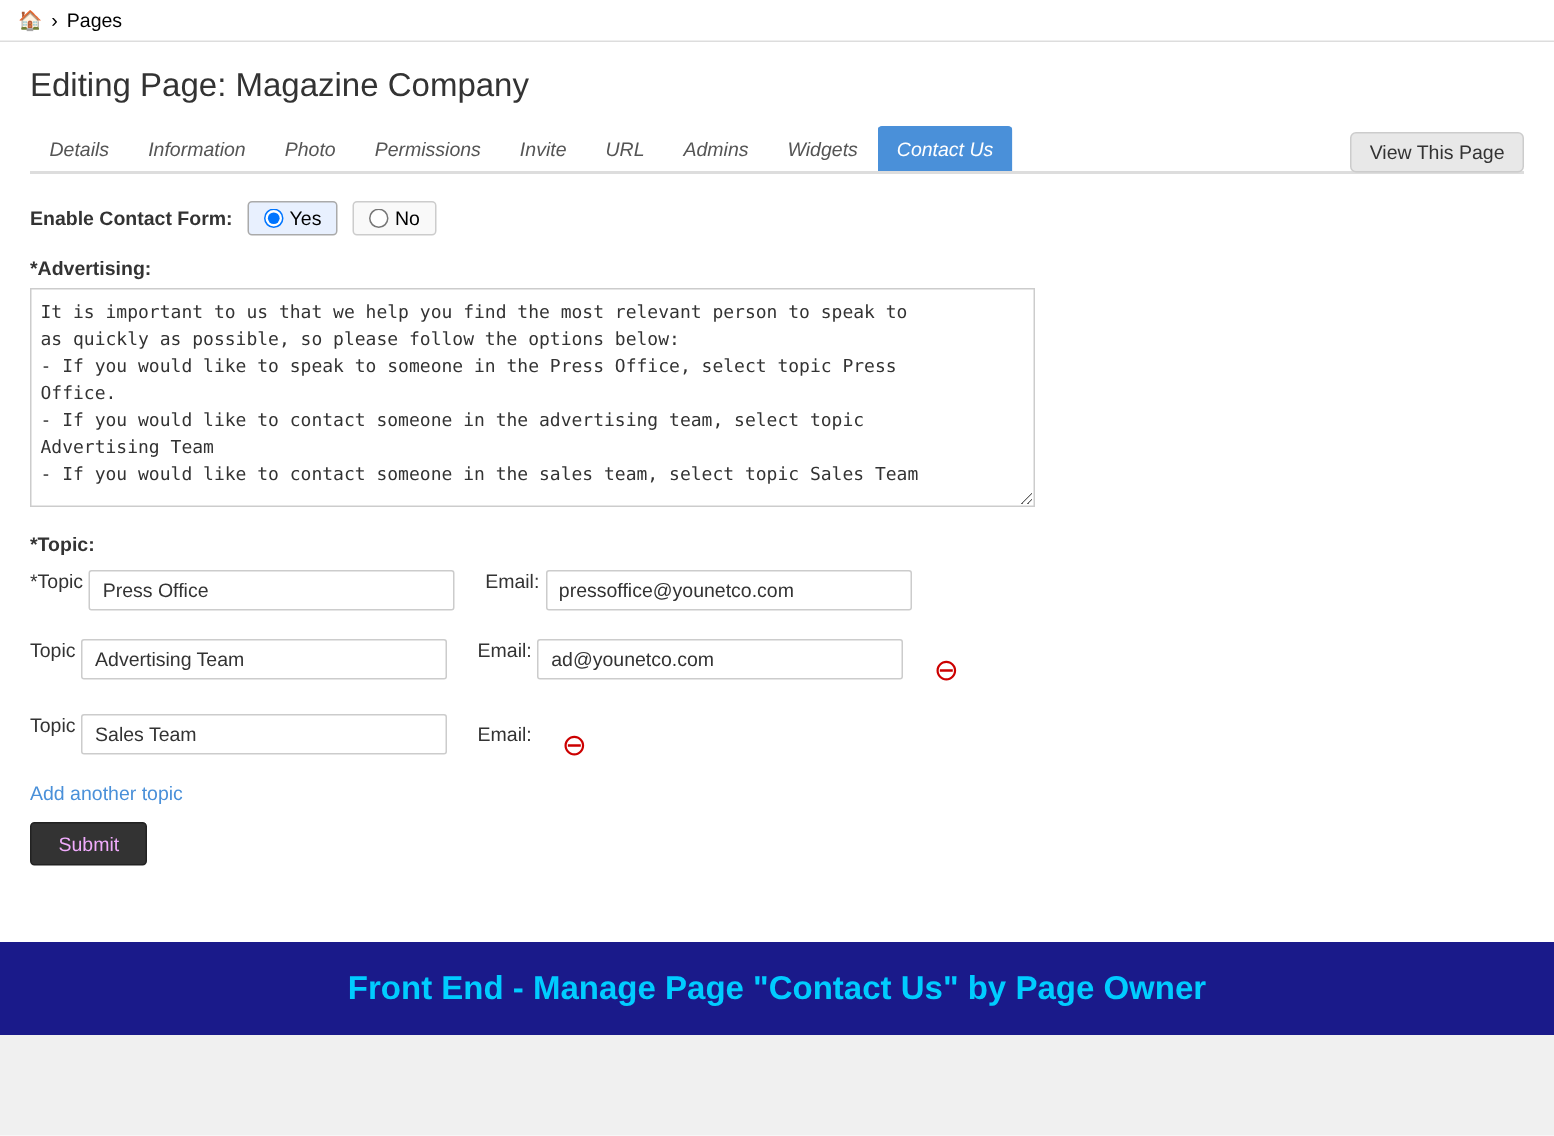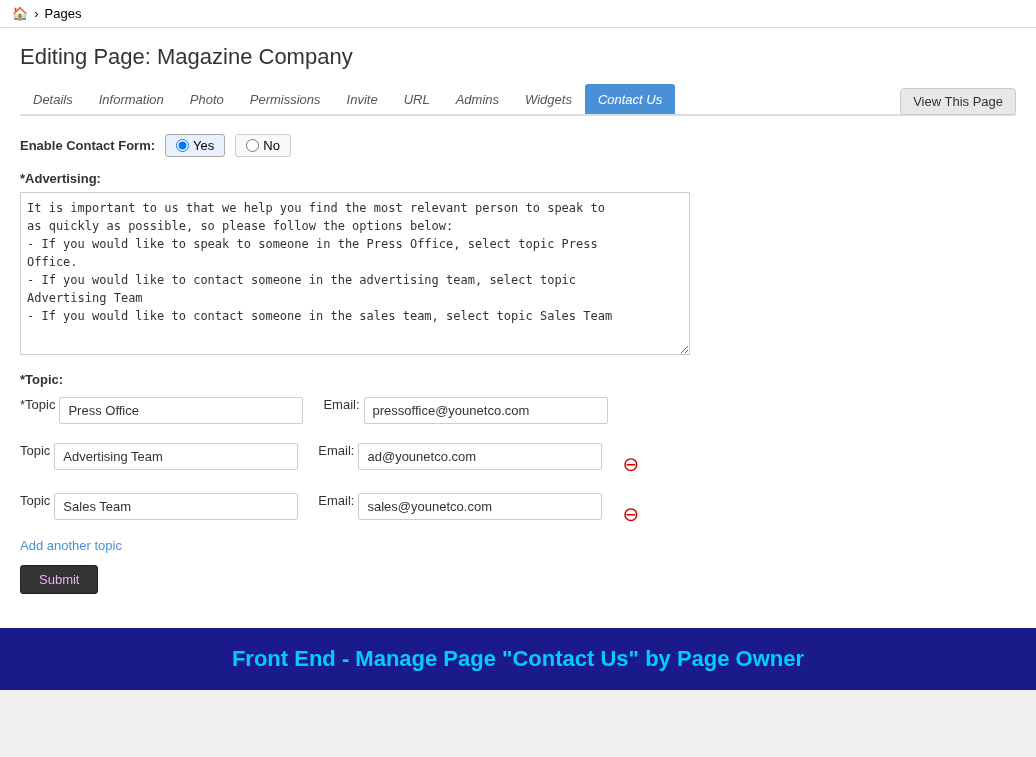--- a/index.html
+++ b/index.html
@@ -105,21 +105,21 @@
       cursor: pointer;
     }
     .radio-option.selected {
       background: #e8f0fe;
       border-color: #aaa;
     }
     .radio-option input { margin: 0; }
 
     .description-textarea {
       width: 670px;
-      height: 163px;
+      height: 146px;
       font-family: monospace;
       font-size: 12px;
       border: 1px solid #ccc;
       padding: 6px;
       resize: vertical;
       color: #333;
       line-height: 1.5;
     }
 
     .section-label {
@@ -276,21 +276,20 @@
     </div>
 
     
     <div class="topic-row">
       <div class="topic-col">
         <span class="field-label">Topic</span>
         <input type="text" class="text-input" value="Sales Team" style="">
       </div>
       <div class="topic-col">
         <span class="field-label">Email:</span>
-        <input type="text" class="text-input" value="sales@younetco.com" style="">
       </div>
       <span class="remove-btn" title="Remove">⊖</span>
     </div>
 
     <a class="add-topic-link">Add another topic</a>
     <br>
     <button class="submit-btn">Submit</button>
   </div>
 
 </div>

